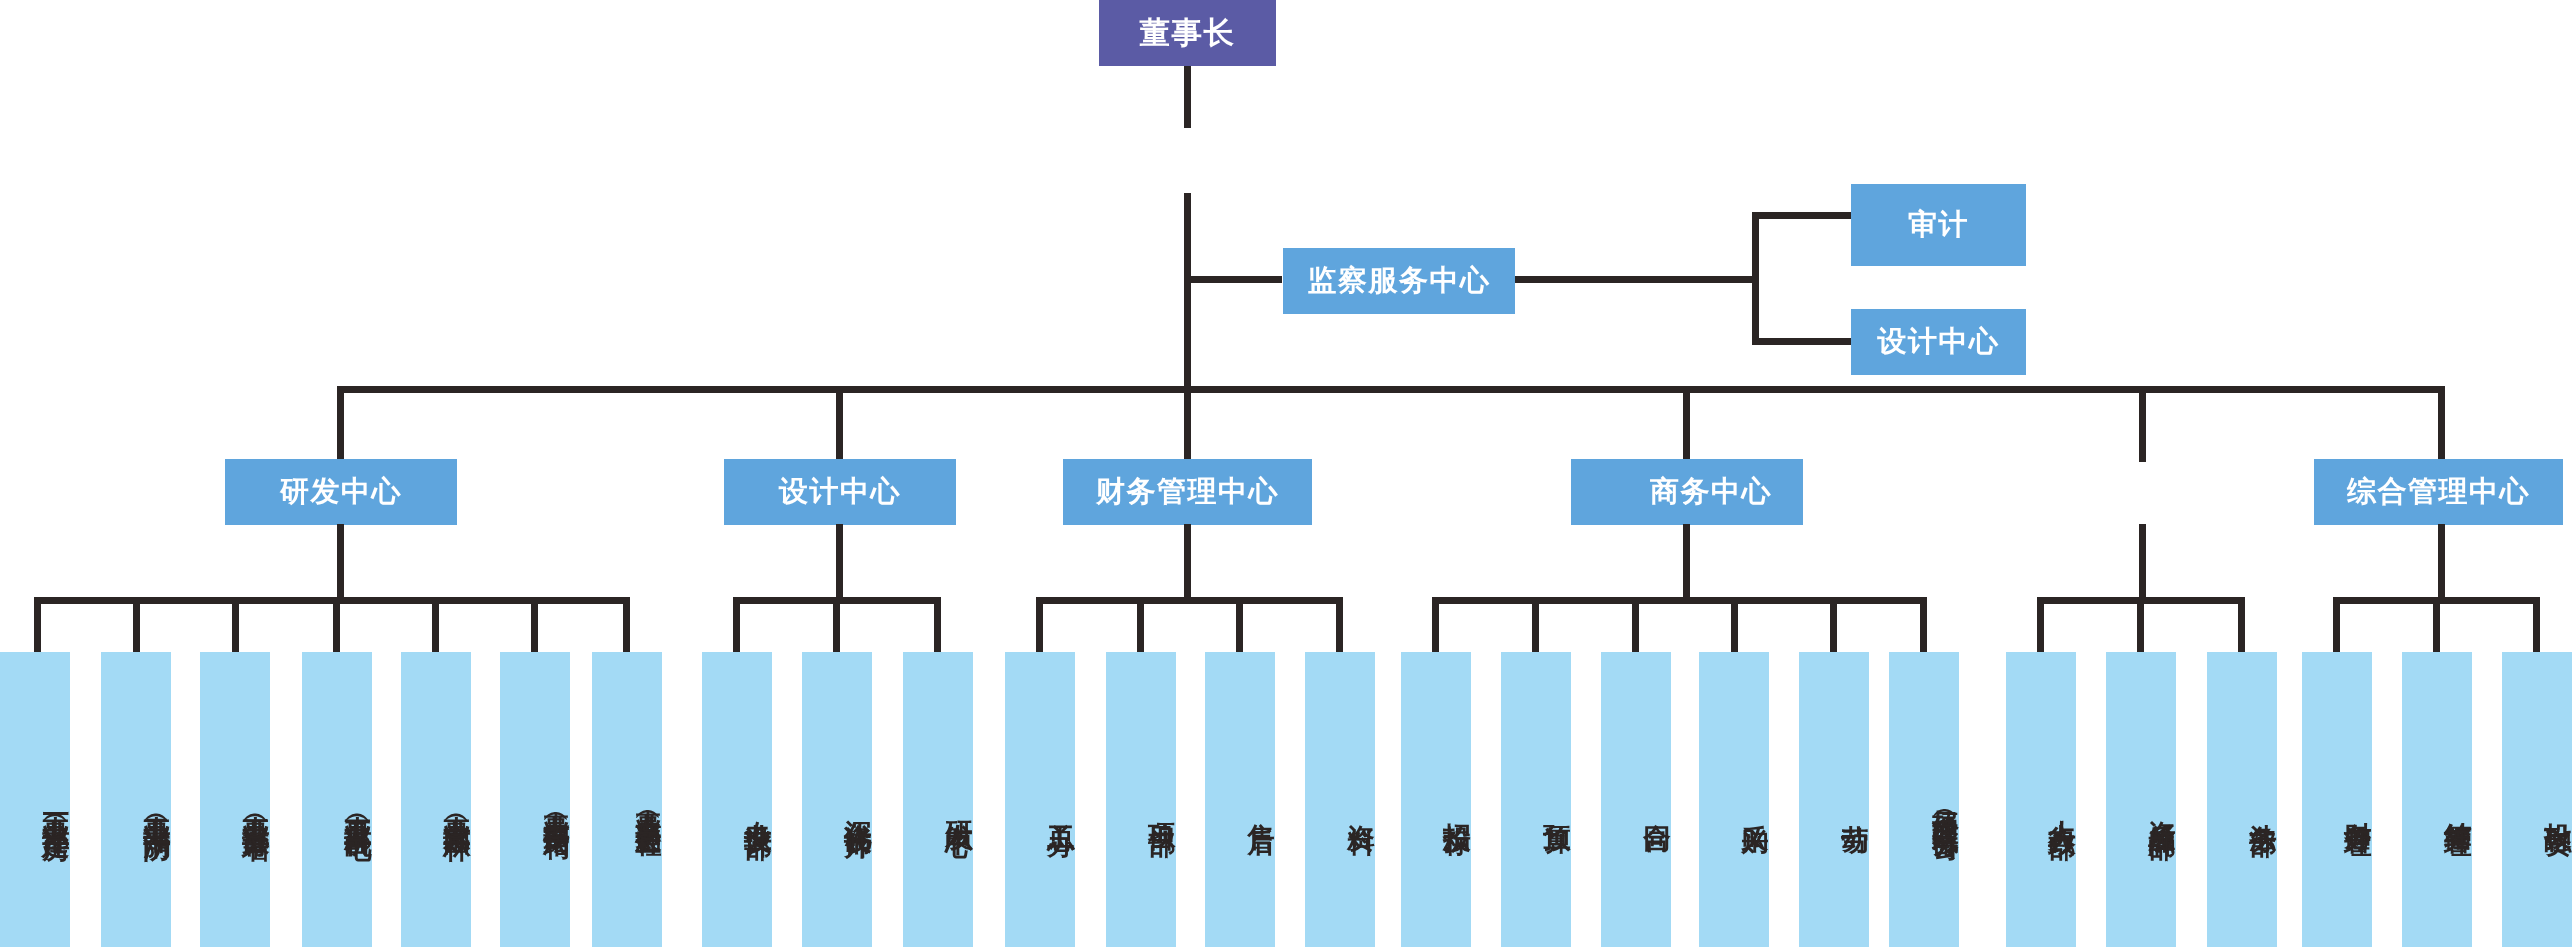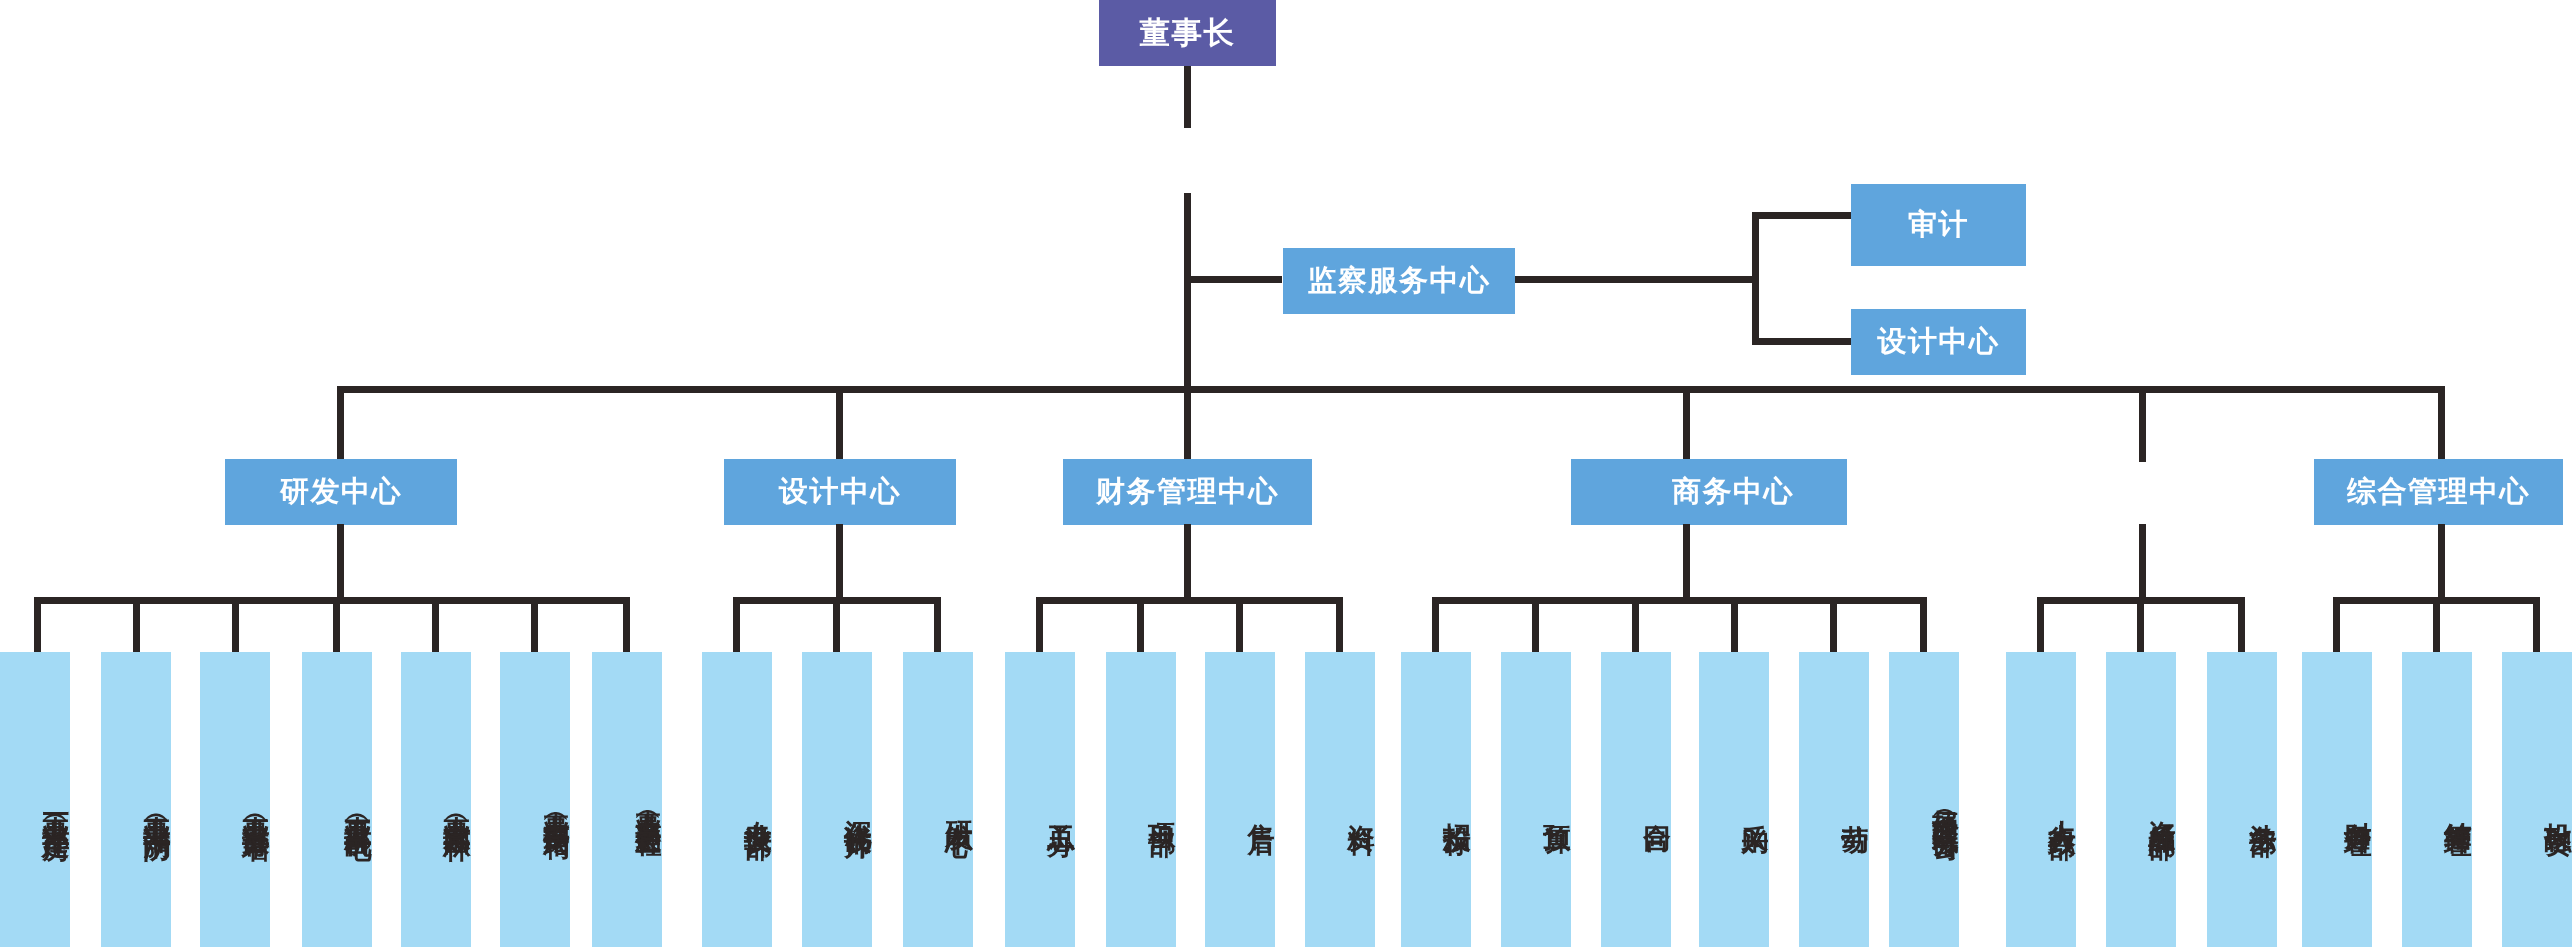--- a/index.html
+++ b/index.html
@@ -115,21 +115,21 @@
 
   <div class="node node-center" style="left:225px;  top:459px; width:232px; height:66px;">
     <span>研发中心</span>
   </div>
   <div class="node node-center" style="left:724px;  top:459px; width:232px; height:66px;justify-content:center;">
     <span>设计中心</span>
   </div>
   <div class="node node-center" style="left:1063px; top:459px; width:249px; height:66px;">
     <span>财务管理中心</span>
   </div>
-  <div class="node node-center" style="left:1571px; top:459px; width:276px; height:66px;padding-left:48px;">
+  <div class="node node-center" style="left:1571px; top:459px; width:232px; height:66px;padding-left:48px;">
     <span>商务中心</span>
   </div>
   <div class="node node-center" style="left:2314px; top:459px; width:249px; height:66px;">
     <span>综合管理中心</span>
   </div>
 
   <div class="line vline" style="left:337px; top:524px; width:6.9px; height:73px;"></div>
   <div class="line hline" style="left:34px;  top:597px; width:596px; height:6.9px;"></div>
   <div class="line vline" style="left:34px;  top:597px; width:6.9px; height:55px;"></div>
   <div class="line vline" style="left:133px; top:597px; width:6.9px; height:55px;"></div>

